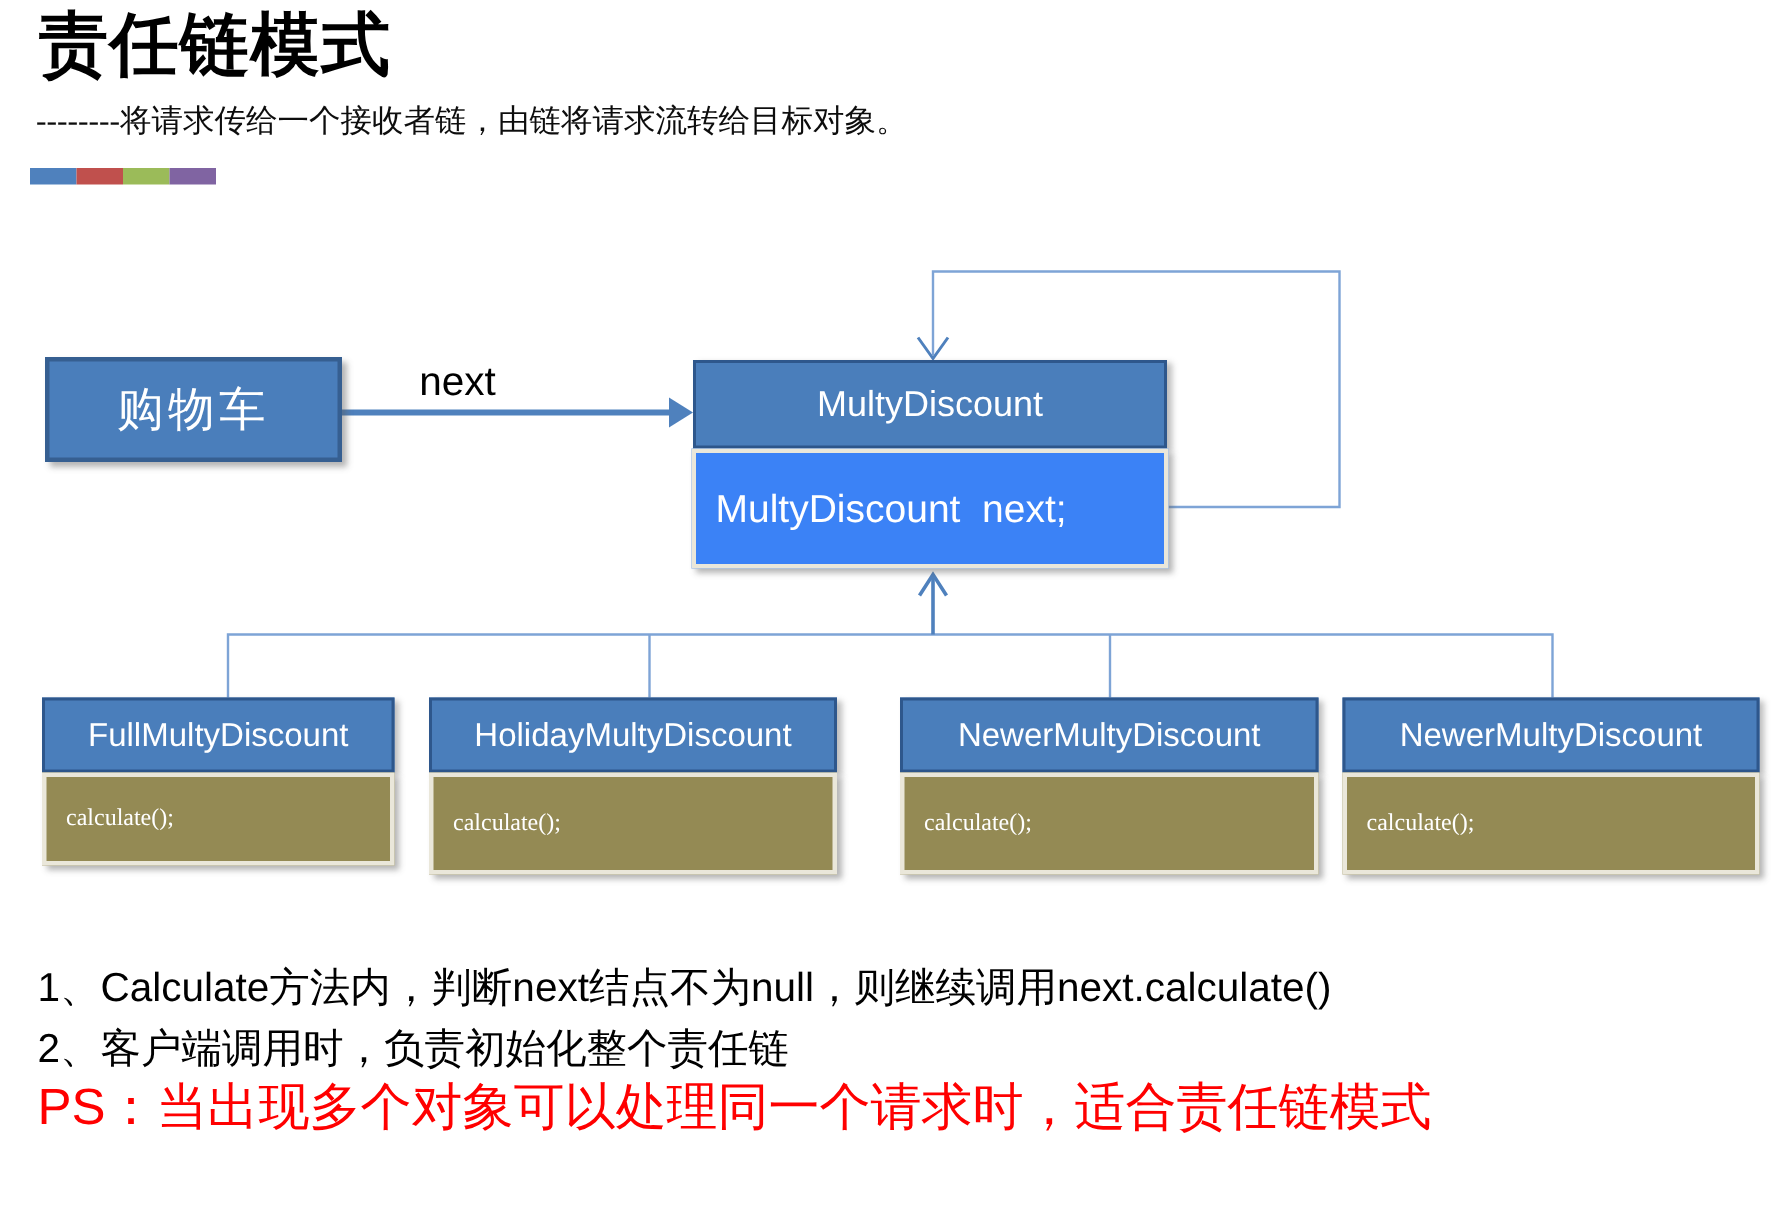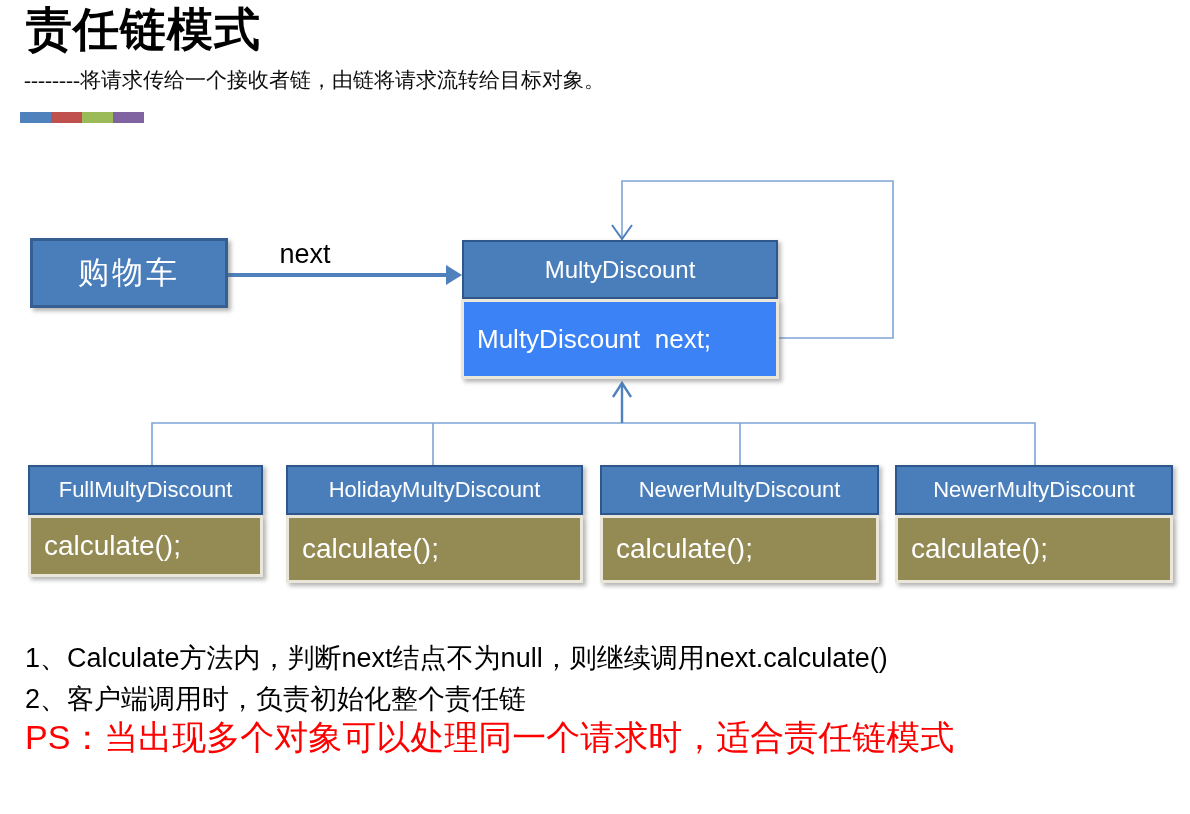--- a/index.html
+++ b/index.html
@@ -61,24 +61,24 @@
     display: flex; align-items: center;
     color: #ffffff;
     box-shadow: 3px 3px 4px rgba(90,90,90,0.45);
     white-space: pre;
   }
   .parent-header { left: 462px; top: 240px; width: 316px; height: 59px; font-size: 24px; }
   .parent-field  { left: 461px; top: 299px; width: 318px; height: 80px; font-size: 26px; padding-left: 13px; }
 
   .child { top: 465px; }
   .child .class-header { position: relative; width: 100%; height: 50px; font-size: 22px; }
-  .child .class-field  { position: relative; width: 100%; height: 68px; font-size: 28px; padding-left: 13px; }
+  .child .class-field  { position: relative; width: 100%; height: 68px; font-size: 16px; padding-left: 13px; font-family: Liberation Serif, serif; }
   .child .class-field.short { height: 62px; }
   .child1 { left: 28px;  width: 235px; }
-  .child2 { left: 286px; width: 297px; }
+  .child2 { left: 286px; width: 272px; }
   .child3 { left: 600px; width: 279px; }
   .child4 { left: 895px; width: 278px; }
 
   .note { left: 25px; font-size: 27px; color: #000000; }
   .note1 { top: 640px; }
   .note2 { top: 681px; }
   .ps-note { left: 25px; top: 715px; font-size: 34px; }
 </style>
 </head>
 <body>

